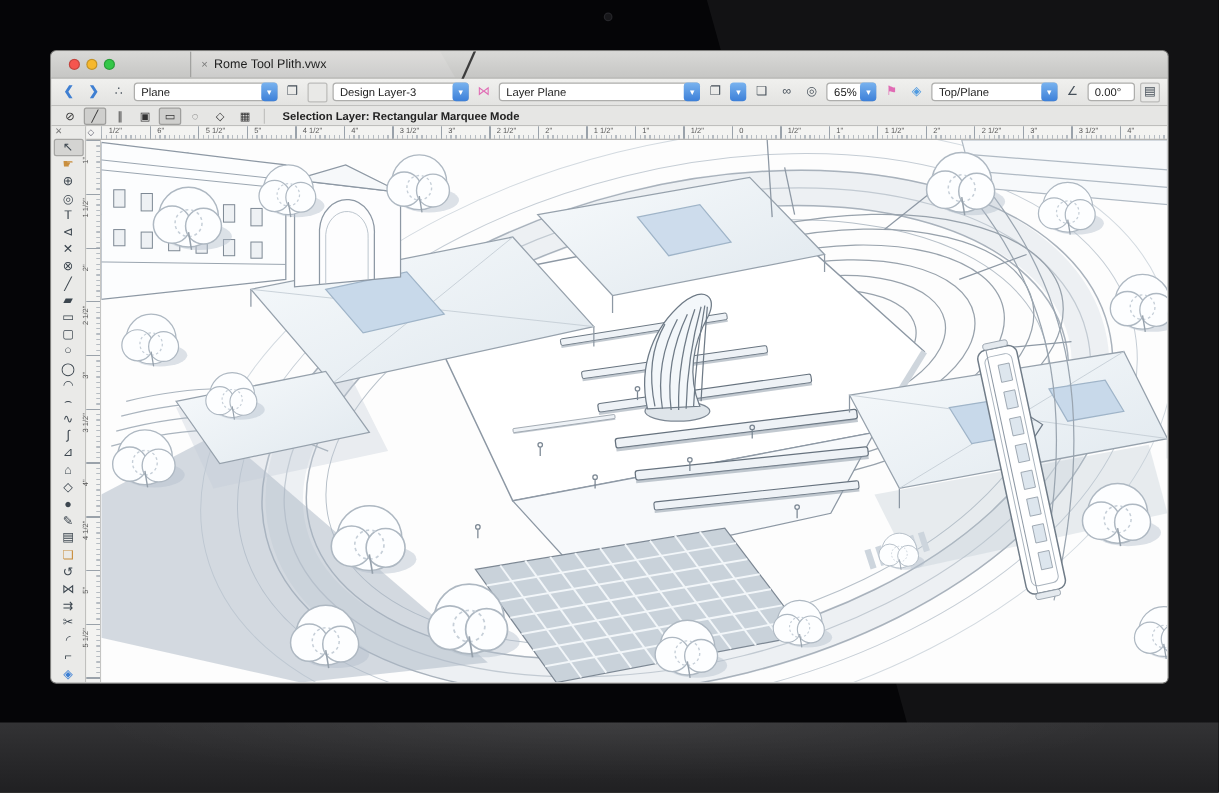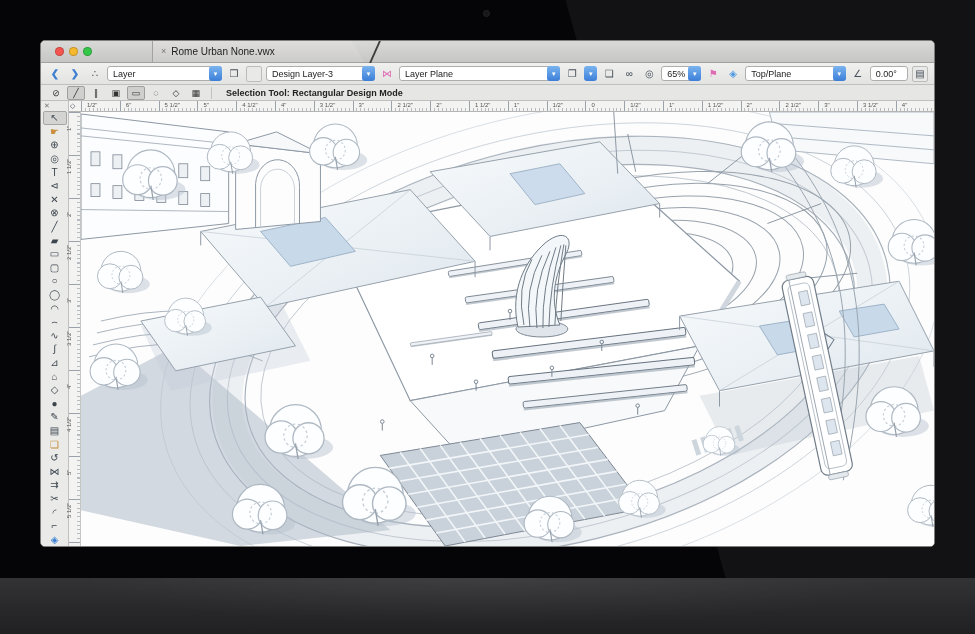--- a/index.html
+++ b/index.html
@@ -91,31 +91,31 @@
 
     <div class="titlebar">
       <div class="lights">
 
       <span class="light" style="color: rgb(245, 85, 78); background: rgb(245, 85, 78);"></span>
           <span class="light" style="color: rgb(246, 184, 46); background: rgb(246, 184, 46);"></span>
           <span class="light" style="color: rgb(52, 199, 72); background: rgb(52, 199, 72);"></span>
         </div>
       <div class="tab">
         <span class="tab-close">×</span>
-        <span class="tab-title">Rome Urban None.vwx</span>
+        <span class="tab-title">Rome Tool Plith.vwx</span>
       </div>
       <div class="tab-slash"></div>
     </div>
 
     <div class="toolbar1">
       <span class="tico blue btn">❮</span>
       <span class="tico blue btn">❯</span>
       <span class="tico btn">∴</span>
       <div class="field" style="width:135px">
-        <span class="val">Layer</span>
+        <span class="val">Plane</span>
         <span class="chev">▾</span>
       </div>
       <span class="tico btn">❒</span>
       <span class="btn framed" style="width:14px"></span>
       <div class="field" style="width:128px">
         <span class="val">Design Layer-3</span>
         <span class="chev">▾</span>
       </div>
       <span class="tico pink btn">⋈</span>
       <div class="field" style="width:190px">
@@ -150,21 +150,21 @@
       <span class="mode">⊘</span>
           <span class="mode active">╱</span>
           <span class="mode">∥</span>
           <span class="mode">▣</span>
           <span class="mode active">▭</span>
           <span class="mode">◌</span>
           <span class="mode">◇</span>
           <span class="mode">▦</span>
         </div>
       <span class="vsep"></span>
-      <span class="statustext">Selection Tool: Rectangular Design Mode</span>
+      <span class="statustext">Selection Layer: Rectangular Marquee Mode</span>
     </div>
 
     <div class="wbody">
       <div class="palette">
         <div class="palette-head">✕</div>
 
       <div class="tool active">
             <span class="g">↖</span>
           </div>
           <div class="tool">

